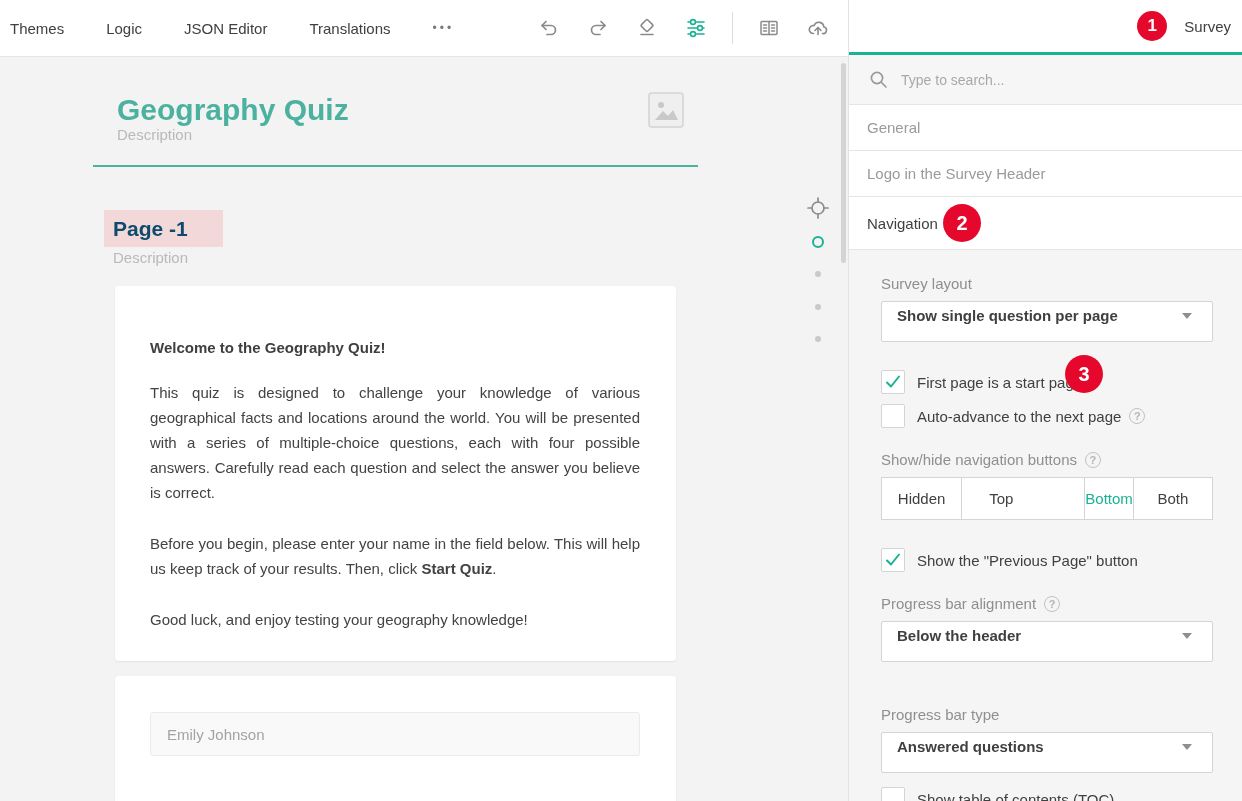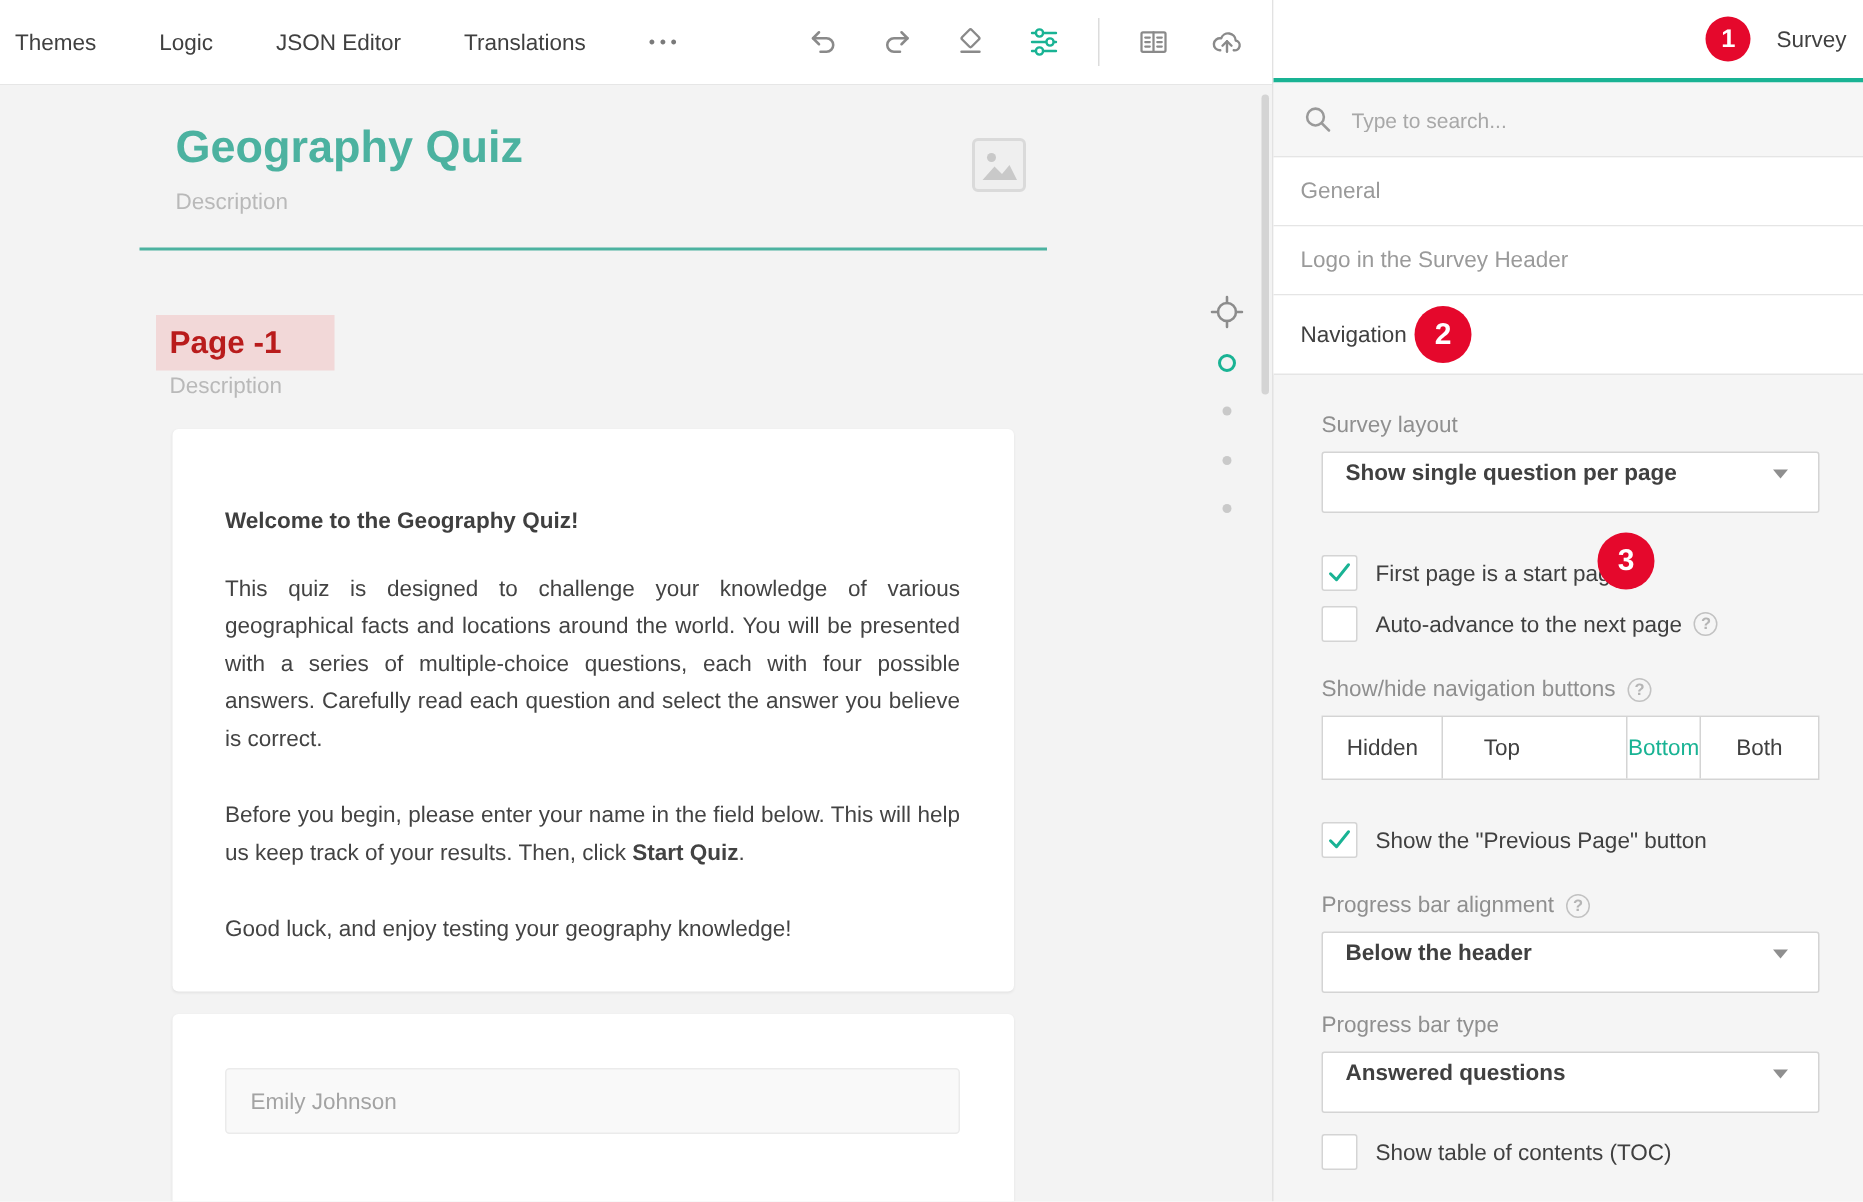--- a/index.html
+++ b/index.html
@@ -18,28 +18,28 @@
   .toolbar-tab { color:#404040; font-size:15px; cursor:pointer; white-space:nowrap; }
   .toolbar-more { color:#7a7a7a; font-size:12px; letter-spacing:3px; cursor:pointer; }
   .toolbar-right { display:flex; align-items:center; gap:27px; padding-right:19px; }
   .tb-icon { width:22px; height:22px; display:block; cursor:pointer; }
   .tb-sep { width:1px; height:32px; background:#dcdcdc; margin:0 -2px; }
   
   .canvas {
     position:absolute; left:0; top:57px; width:848px; height:744px;
     background:#f3f3f3; overflow:hidden;
   }
-  .survey-title { position:absolute; left:117px; top:25px; font-size:30px; font-weight:bold; color:#4cb2a0; }
+  .survey-title { position:absolute; left:117px; top:36px; font-size:30px; font-weight:bold; color:#4cb2a0; }
   .survey-desc  { position:absolute; left:117px; top:69px; font-size:15px; color:#b9b9b9; }
   .logo-box { position:absolute; left:648px; top:35px; width:36px; height:36px; }
   .progress-line { position:absolute; left:93px; top:108px; width:605px; height:2px; background:#4cb2a0; }
   .page-badge {
     position:absolute; left:104px; top:153px; width:119px; height:37px;
     background:#f2d8d8; display:flex; align-items:center; padding-left:9px;
-    font-size:21px; font-weight:bold; color:#b91c1c; cursor:pointer;
+    font-size:21px; font-weight:bold; color:#0c4a6e; cursor:pointer;
   }
   .page-desc { position:absolute; left:113px; top:192px; font-size:15px; color:#b9b9b9; }
   .card {
     position:absolute; left:115px; width:561px; background:#fff; border-radius:4px;
     box-shadow:0 1px 2px rgba(0,0,0,0.07); cursor:pointer;
   }
   .card1 { top:229px; height:375px; padding:53px 36px 0 35px; }
   .card1 .h { font-weight:bold; font-size:15px; color:#3f3f3f; }
   .card1 p { margin-top:24px; font-size:15px; line-height:25px; color:#434343; text-align:justify; }
   .card1 p + p { margin-top:26px; }
@@ -114,21 +114,21 @@
     margin-top:9px; height:43px; display:grid; grid-template-columns:repeat(4,1fr);
     background:#fff; border:1px solid #d4d4d4;
   }
   .seg-cell {
     display:flex; align-items:center; justify-content:center; font-size:15px; color:#404040;
     border-left:1px solid #d4d4d4; cursor:pointer;
   }
   .seg-cell:first-child { border-left:none; }
   .seg-cell.active { color:#19b394;margin-left:44px; }
   .mt28 { margin-top:28px; } .mt13 { margin-top:10px; } .mt23 { margin-top:23px; }
-  .mt26 { margin-top:13px; } .mt14 { margin-top:14px; }
+  .mt26 { margin-top:44px; } .mt14 { margin-top:14px; }
 </style>
 </head>
 <body>
 
 <div class="toolbar">
   <div class="toolbar-left">
     <span class="toolbar-tab">Themes</span>
     <span class="toolbar-tab">Logic</span>
     <span class="toolbar-tab">JSON Editor</span>
     <span class="toolbar-tab">Translations</span>

